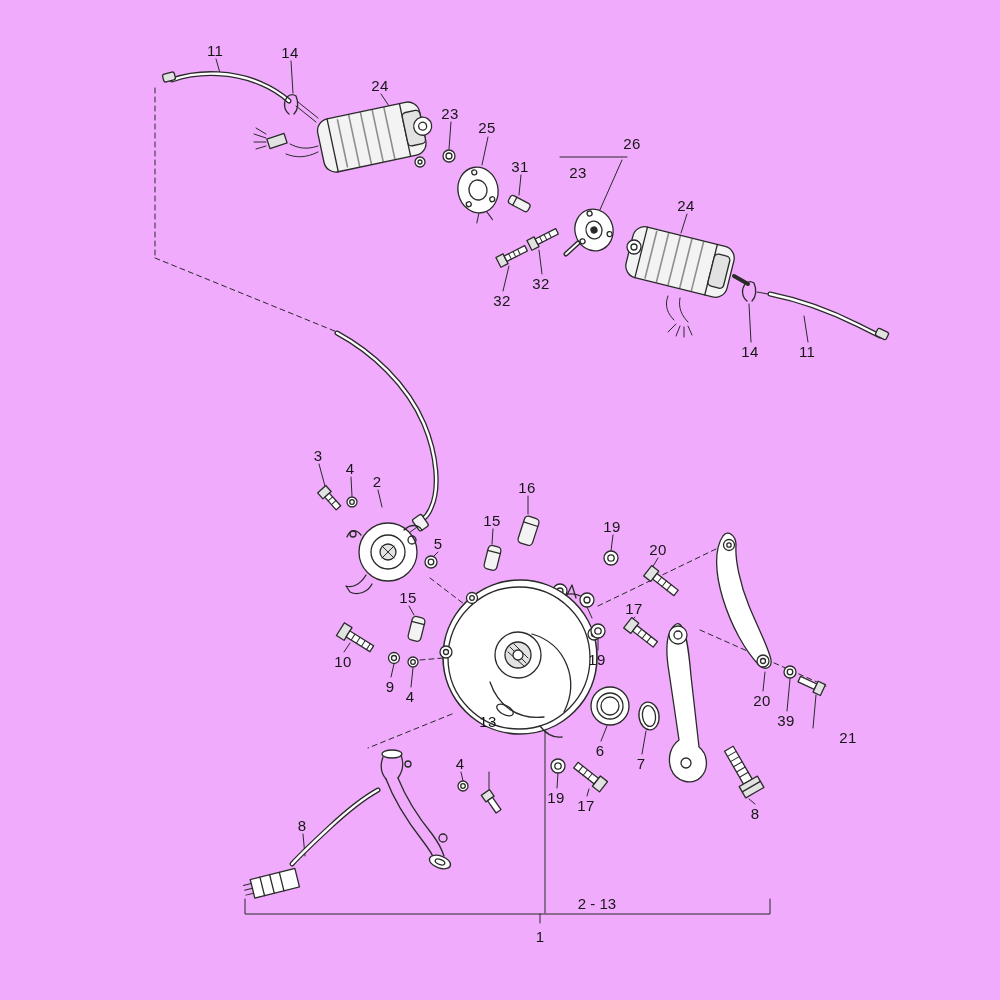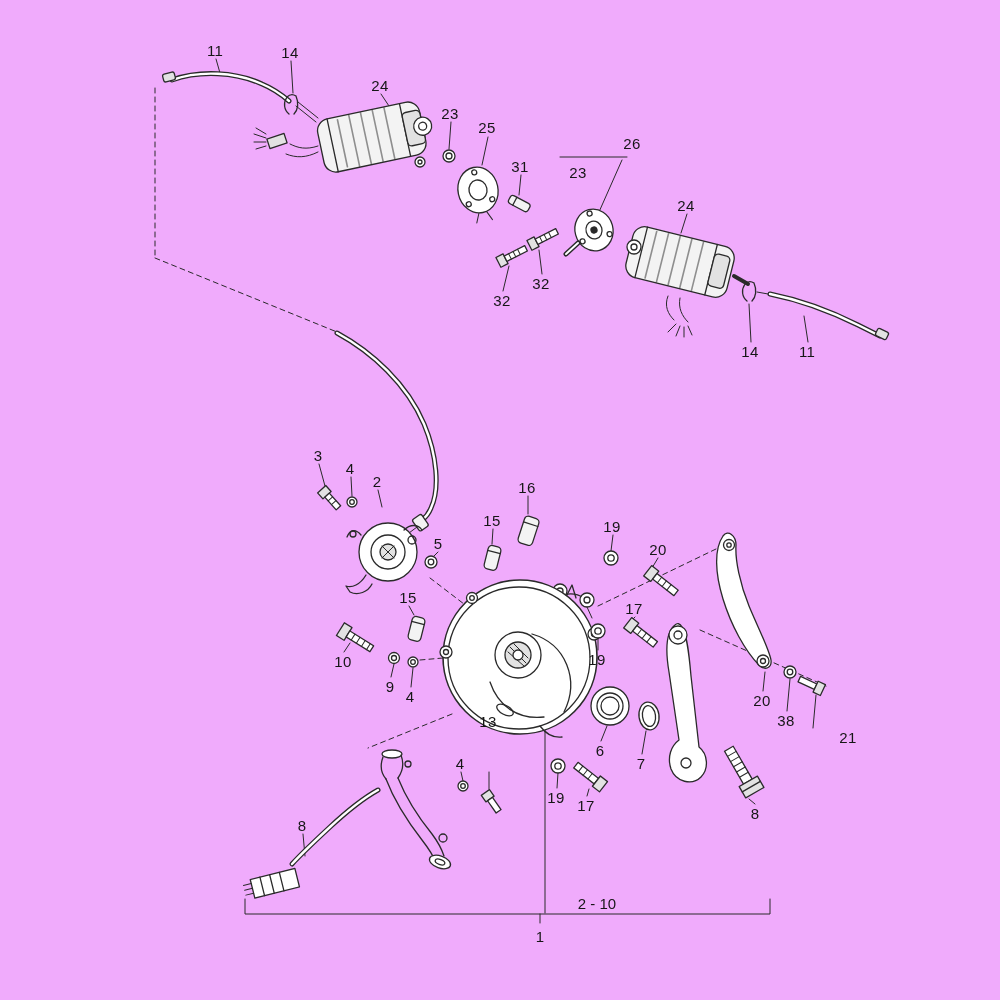--- a/index.html
+++ b/index.html
@@ -393,27 +393,27 @@
       <span class="part-label" style="left: 612px; top: 526px;">19</span>
       <span class="part-label" style="left: 658px; top: 549px;">20</span>
       <span class="part-label" style="left: 438px; top: 543px;">5</span>
       <span class="part-label" style="left: 408px; top: 597px;">15</span>
       <span class="part-label" style="left: 634px; top: 608px;">17</span>
       <span class="part-label" style="left: 343px; top: 661px;">10</span>
       <span class="part-label" style="left: 390px; top: 686px;">9</span>
       <span class="part-label" style="left: 410px; top: 696px;">4</span>
       <span class="part-label" style="left: 597px; top: 659px;">19</span>
       <span class="part-label" style="left: 762px; top: 700px;">20</span>
-      <span class="part-label" style="left: 786px; top: 720px;">38</span>
+      <span class="part-label" style="left: 786px; top: 720px;">39</span>
       <span class="part-label" style="left: 812px; top: 737px; margin-left: 36px;">21</span>
       <span class="part-label" style="left: 600px; top: 750px;">6</span>
       <span class="part-label" style="left: 641px; top: 763px;">7</span>
       <span class="part-label" style="left: 460px; top: 763px;">4</span>
       <span class="part-label" style="left: 488px; top: 721px;">13</span>
       <span class="part-label" style="left: 556px; top: 797px;">19</span>
       <span class="part-label" style="left: 586px; top: 805px;">17</span>
       <span class="part-label" style="left: 755px; top: 813px;">8</span>
       <span class="part-label" style="left: 302px; top: 825px;">8</span>
     </div>
 
-  <div class="bracket-label" style="left:597px;top:903px">2 - 10</div>
+  <div class="bracket-label" style="left:597px;top:903px">2 - 13</div>
   <div class="bracket-label" style="left:540px;top:936px">1</div>
 </div>
 
 </body></html>

